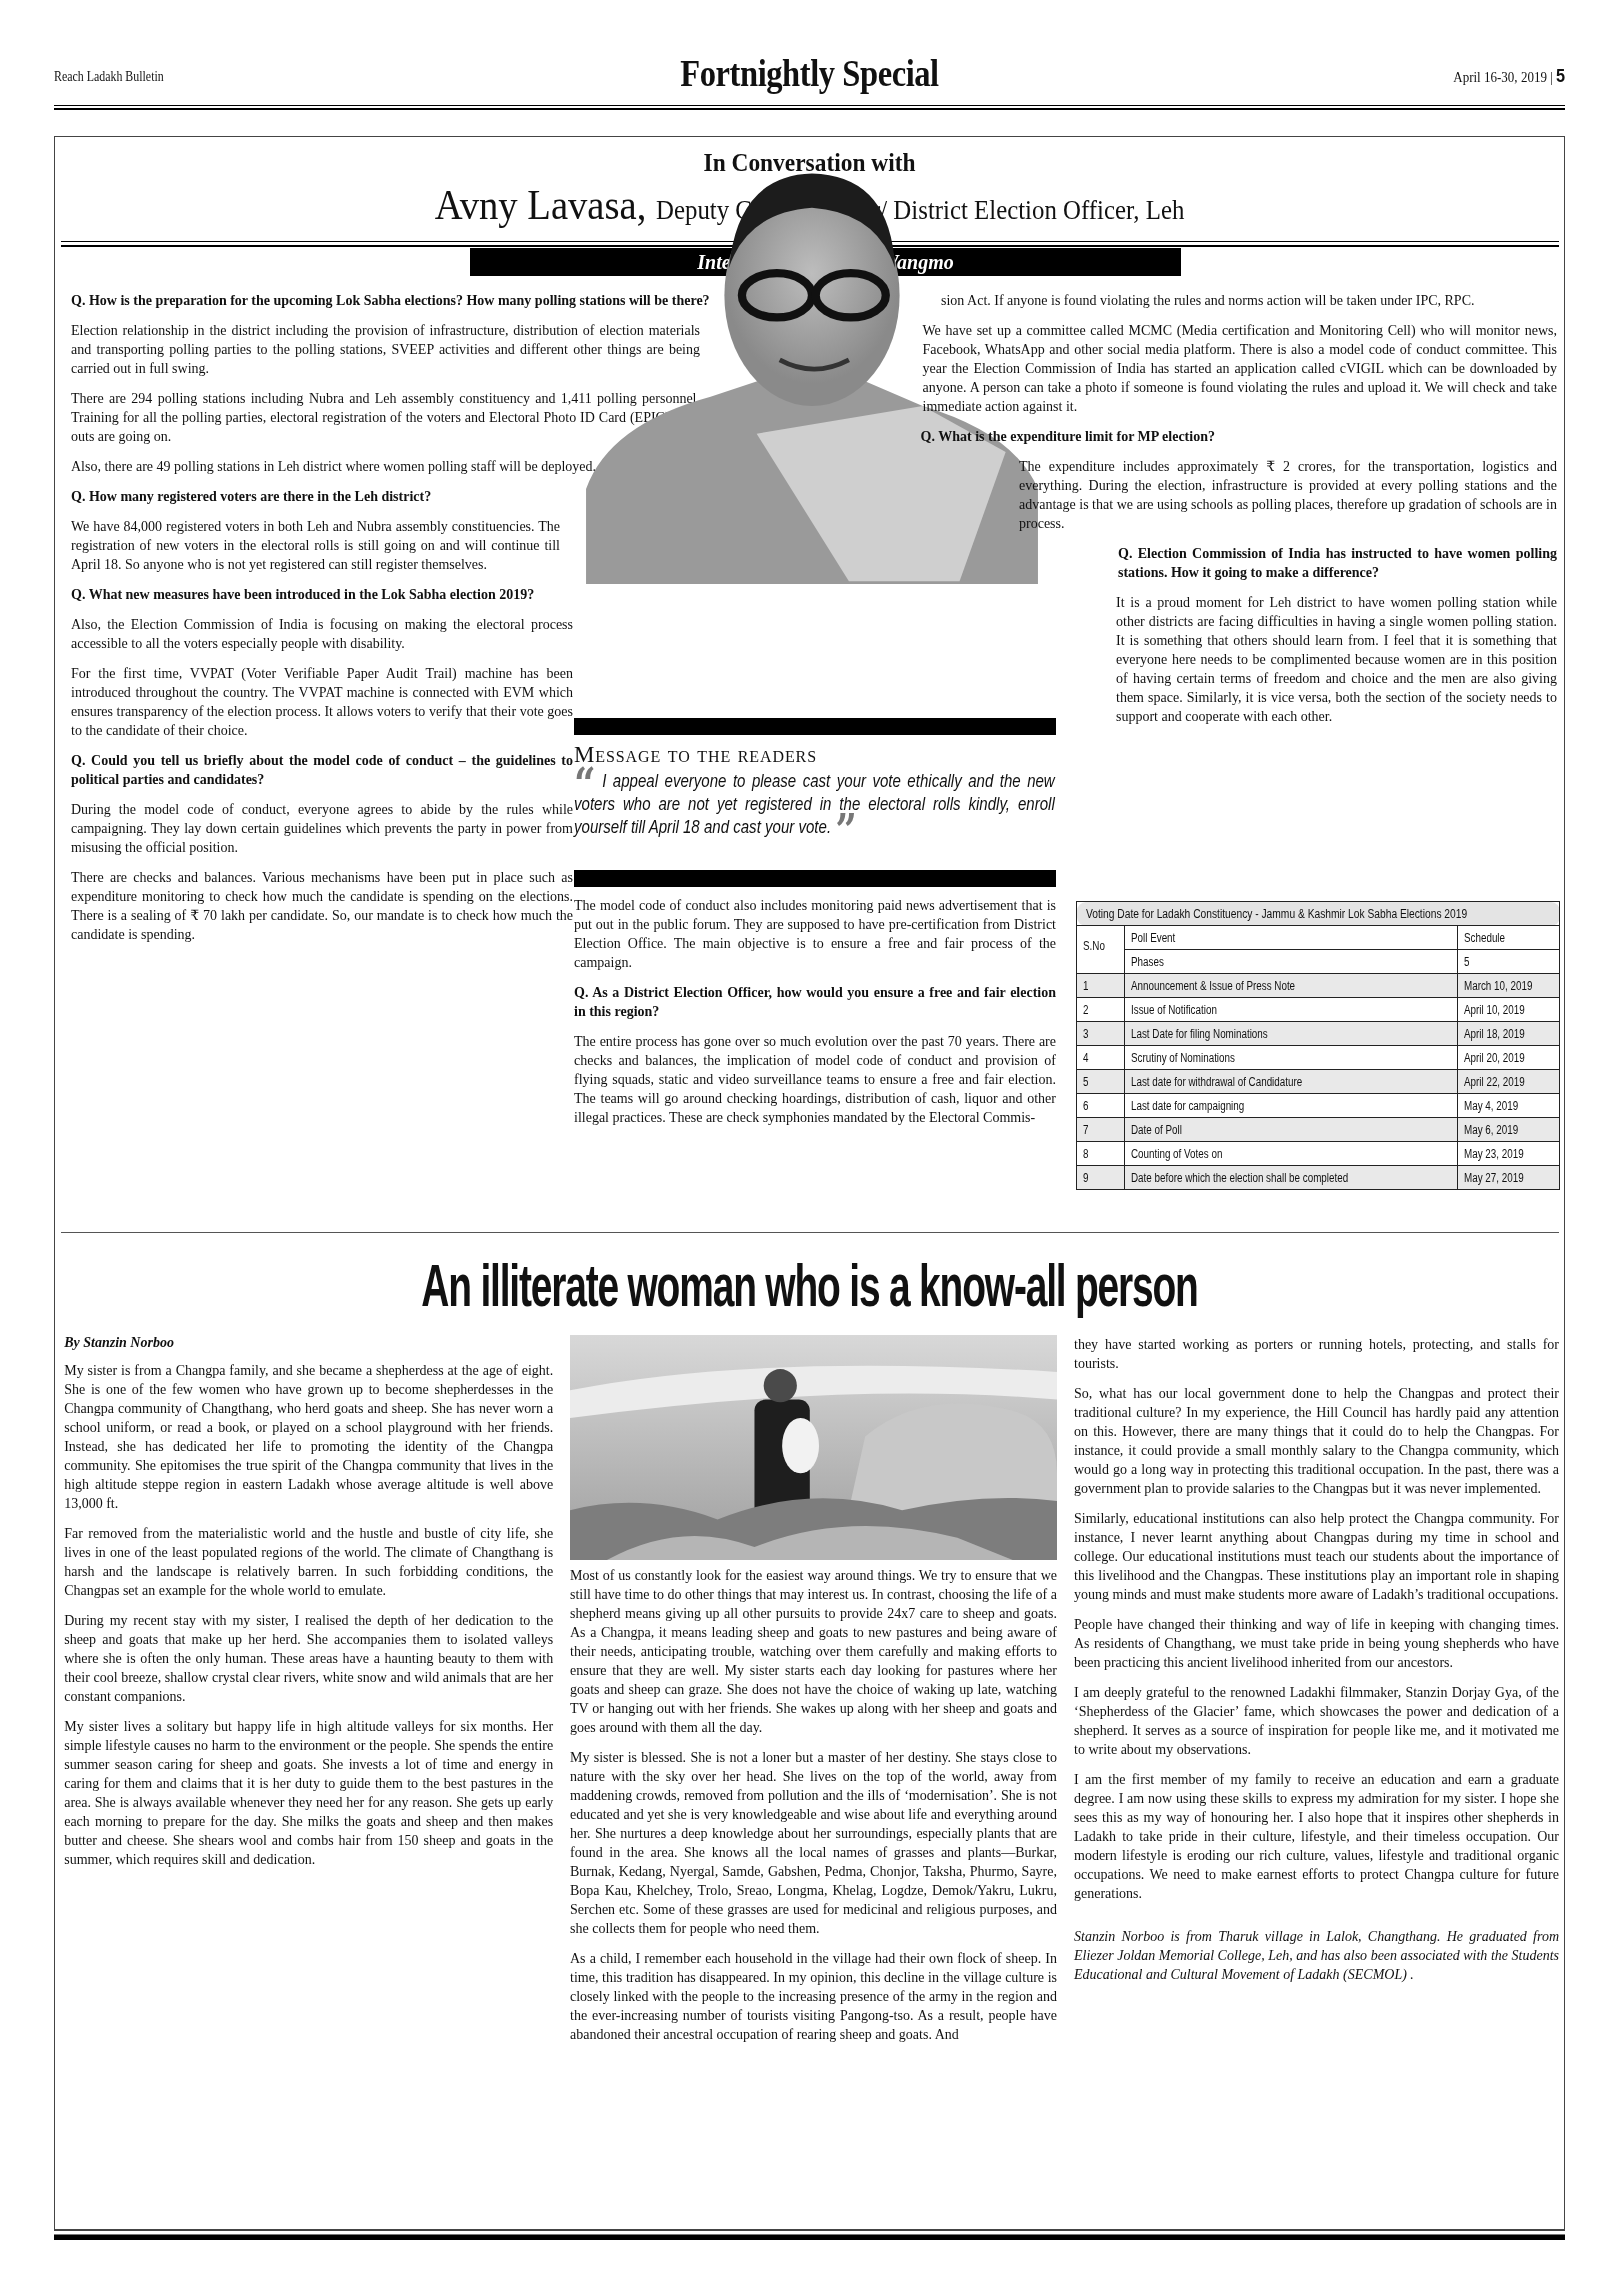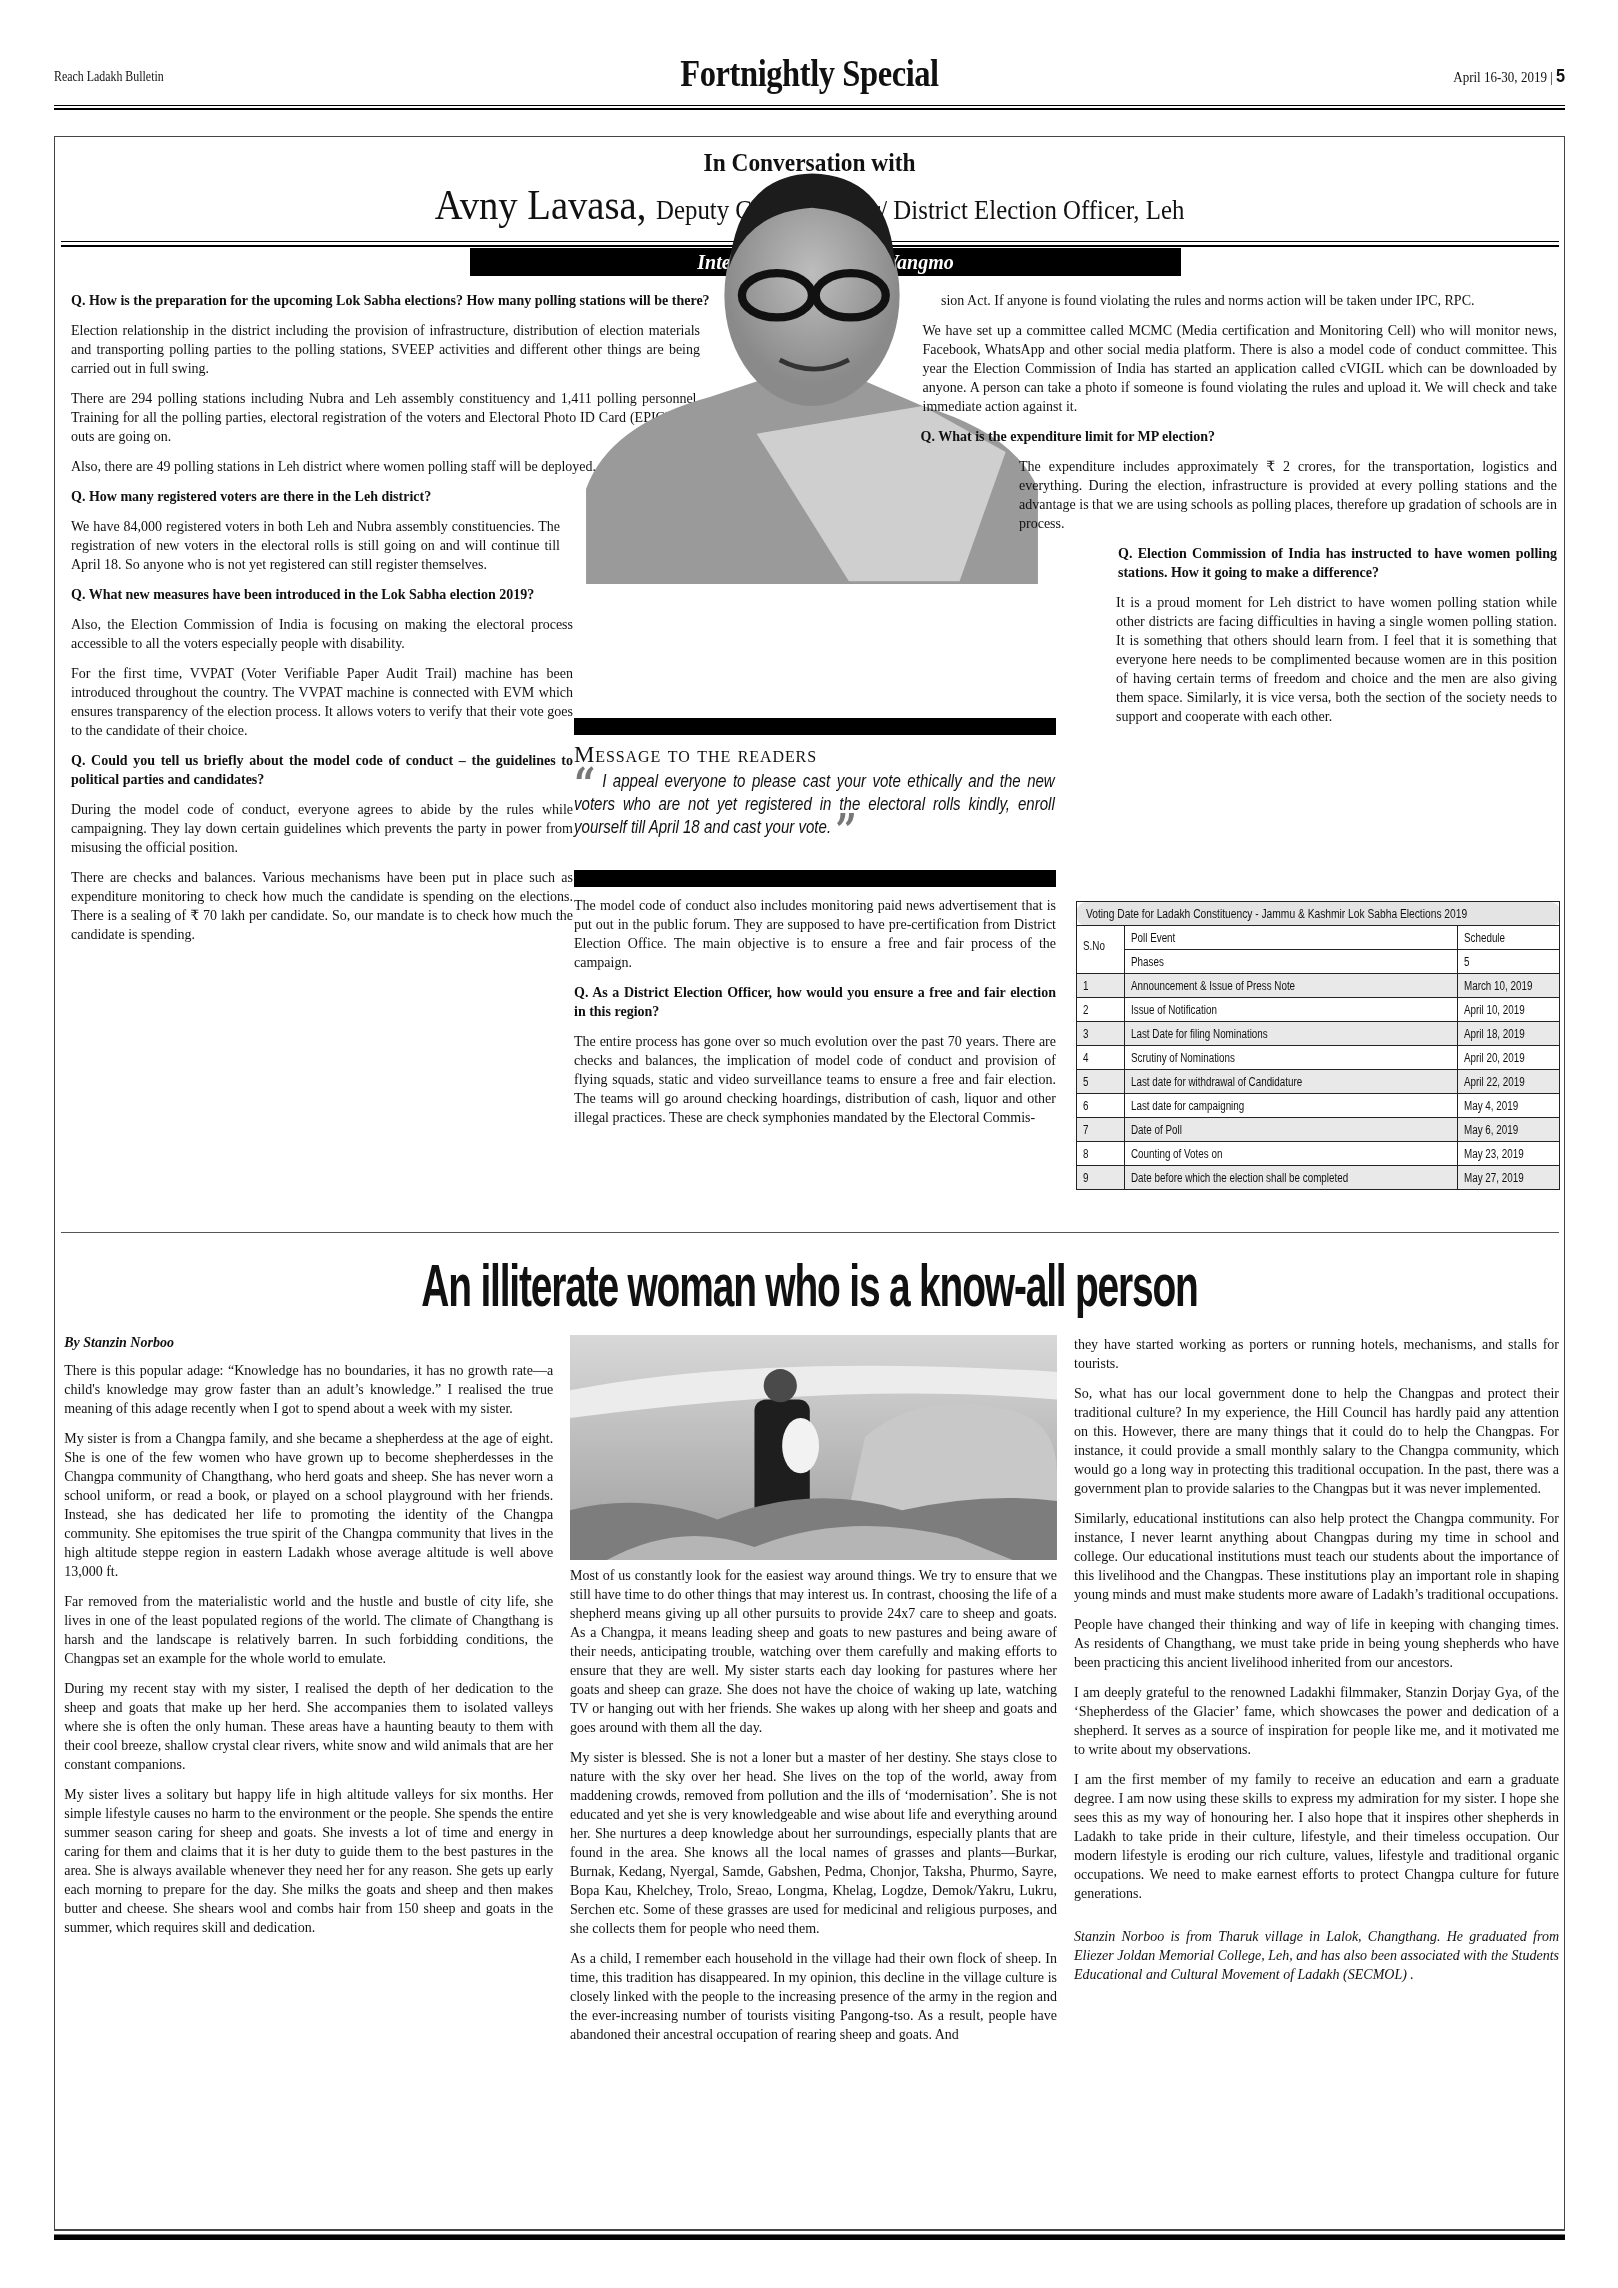--- a/index.html
+++ b/index.html
@@ -187,21 +187,20 @@
         </tr>
       </tbody>
   </table>
 
   <div class="mid-rule"></div>
 
   <div class="headline">An illiterate woman who is a know-all person</div>
 
   <div class="col" id="a1" style="left:9.2px; top:1196px; width:489px;">
     <p class="by">By Stanzin Norboo</p>
-  <p>There is this popular adage: “Knowledge has no boundaries, it has no growth rate—a child's knowledge may grow faster than an adult’s knowledge.” I realised the true meaning of this adage recently when I got to spend about a week with my sister.</p>
       <p>My sister is from a Changpa family, and she became a shepherdess at the age of eight. She is one of the few women who have grown up to become shepherdesses in the Changpa community of Changthang, who herd goats and sheep. She has never worn a school uniform, or read a book, or played on a school playground with her friends. Instead, she has dedicated her life to promoting the identity of the Changpa community. She epitomises the true spirit of the Changpa community that lives in the high altitude steppe region in eastern Ladakh whose average altitude is well above 13,000 ft.</p>
       <p>Far removed from the materialistic world and the hustle and bustle of city life, she lives in one of the least populated regions of the world. The climate of Changthang is harsh and the landscape is relatively barren. In such forbidding conditions, the Changpas set an example for the whole world to emulate.</p>
       <p>During my recent stay with my sister, I realised the depth of her dedication to the sheep and goats that make up her herd. She accompanies them to isolated valleys where she is often the only human. These areas have a haunting beauty to them with their cool breeze, shallow crystal clear rivers, white snow and wild animals that are her constant companions.</p>
       <p>My sister lives a solitary but happy life in high altitude valleys for six months. Her simple lifestyle causes no harm to the environment or the people. She spends the entire summer season caring for sheep and goats. She invests a lot of time and energy in caring for them and claims that it is her duty to guide them to the best pastures in the area. She is always available whenever they need her for any reason.  She gets up early each morning to prepare for the day. She milks the goats and sheep and then makes butter and cheese. She shears wool and combs hair from 150 sheep and goats in the summer, which requires skill and dedication.</p>
     </div>
 
   <svg class="photo" viewBox="0 0 528 244" style="left:515px; top:1198px;" preserveAspectRatio="none">
     <defs>
       <linearGradient id="sky" x1="0" y1="0" x2="0" y2="1">
           <stop offset="0" stop-color="#d8d8d8"></stop>
@@ -218,21 +217,21 @@
     <path d="M40 244 Q120 200 200 230 Q300 190 420 220 L480 244 Z" fill="#b5b5b5"></path>
   </svg>
 
   <div class="col" id="a2" style="left:515px; top:1429px; width:487px;">
       <p>Most of us constantly look for the easiest way around things. We try to ensure that we still have time to do other things that may interest us. In contrast, choosing the life of a shepherd means giving up all other pursuits to provide 24x7 care to sheep and goats. As a Changpa, it means leading sheep and goats to new pastures and being aware of their needs, anticipating trouble, watching over them carefully and making efforts to ensure that they are well. My sister starts each day looking for pastures where her goats and sheep can graze. She does not have the choice of waking up late, watching TV or hanging out with her friends. She wakes up along with her sheep and goats and goes around with them all the day.</p>
       <p>My sister is blessed. She is not a loner but a master of her destiny. She stays close to nature with the sky over her head. She lives on the top of the world, away from maddening crowds, removed from pollution and the ills of ‘modernisation’. She is not educated and yet she is very knowledgeable and wise about life and everything around her. She nurtures a deep knowledge about her surroundings, especially plants that are found in the area. She knows all the local names of grasses and plants—Burkar, Burnak, Kedang, Nyergal, Samde, Gabshen, Pedma, Chonjor, Taksha, Phurmo, Sayre, Bopa Kau, Khelchey, Trolo, Sreao, Longma, Khelag, Logdze, Demok/Yakru, Lukru, Serchen etc. Some of these grasses are used for medicinal and religious purposes, and she collects them for people who need them.</p>
       <p>As a child, I remember each household in the village had their own flock of sheep. In time, this tradition has disappeared. In my opinion, this decline in the village culture is closely linked with the people to the increasing presence of the army in the region and the ever-increasing number of tourists visiting Pangong-tso. As a result, people have abandoned their ancestral occupation of rearing sheep and goats. And</p>
     </div>
 
   <div class="col" id="a3" style="left:1019px; top:1198px; width:485px;">
-      <p>they have started working as porters or running hotels, mechanisms, and stalls for tourists.</p>
+      <p>they have started working as porters or running hotels, protecting, and stalls for tourists.</p>
       <p>So, what has our local government done to help the Changpas and protect their traditional culture? In my experience, the Hill Council has hardly paid any attention on this. However, there are many things that it could do to help the Changpas. For instance, it could provide a small monthly salary to the Changpa community, which would go a long way in protecting this traditional occupation. In the past, there was a government plan to provide salaries to the Changpas but it was never implemented.</p>
       <p>Similarly, educational institutions can also help protect the Changpa community. For instance, I never learnt anything about Changpas during my time in school and college. Our educational institutions must teach our students about the importance of this livelihood and the Changpas. These institutions play an important role in shaping young minds and must make students more aware of Ladakh’s traditional occupations.</p>
       <p>People have changed their thinking and way of life in keeping with changing times. As residents of Changthang, we must take pride in being young shepherds who have been practicing this ancient livelihood inherited from our ancestors.</p>
       <p>I am deeply grateful to the renowned Ladakhi filmmaker, Stanzin Dorjay Gya, of the ‘Shepherdess of the Glacier’ fame, which showcases the power and dedication of a shepherd. It serves as a source of inspiration for people like me, and it motivated me to write about my observations.</p>
       <p>I am the first member of my family to receive an education and earn a graduate degree. I am now using these skills to express my admiration for my sister. I hope she sees this as my way of honouring her. I also hope that it inspires other shepherds in Ladakh to take pride in their culture, lifestyle, and their timeless occupation. Our modern lifestyle is eroding our rich culture, values, lifestyle and traditional organic occupations. We need to make earnest efforts to protect Changpa culture for future generations.</p>
       <p class="bio">Stanzin Norboo is from Tharuk village in Lalok, Changthang. He graduated from Eliezer Joldan Memorial College, Leh, and has also been associated with the Students Educational and Cultural Movement of Ladakh (SECMOL)  .</p>
     </div>
 </div>
 
 <div class="foot-rule"></div>

